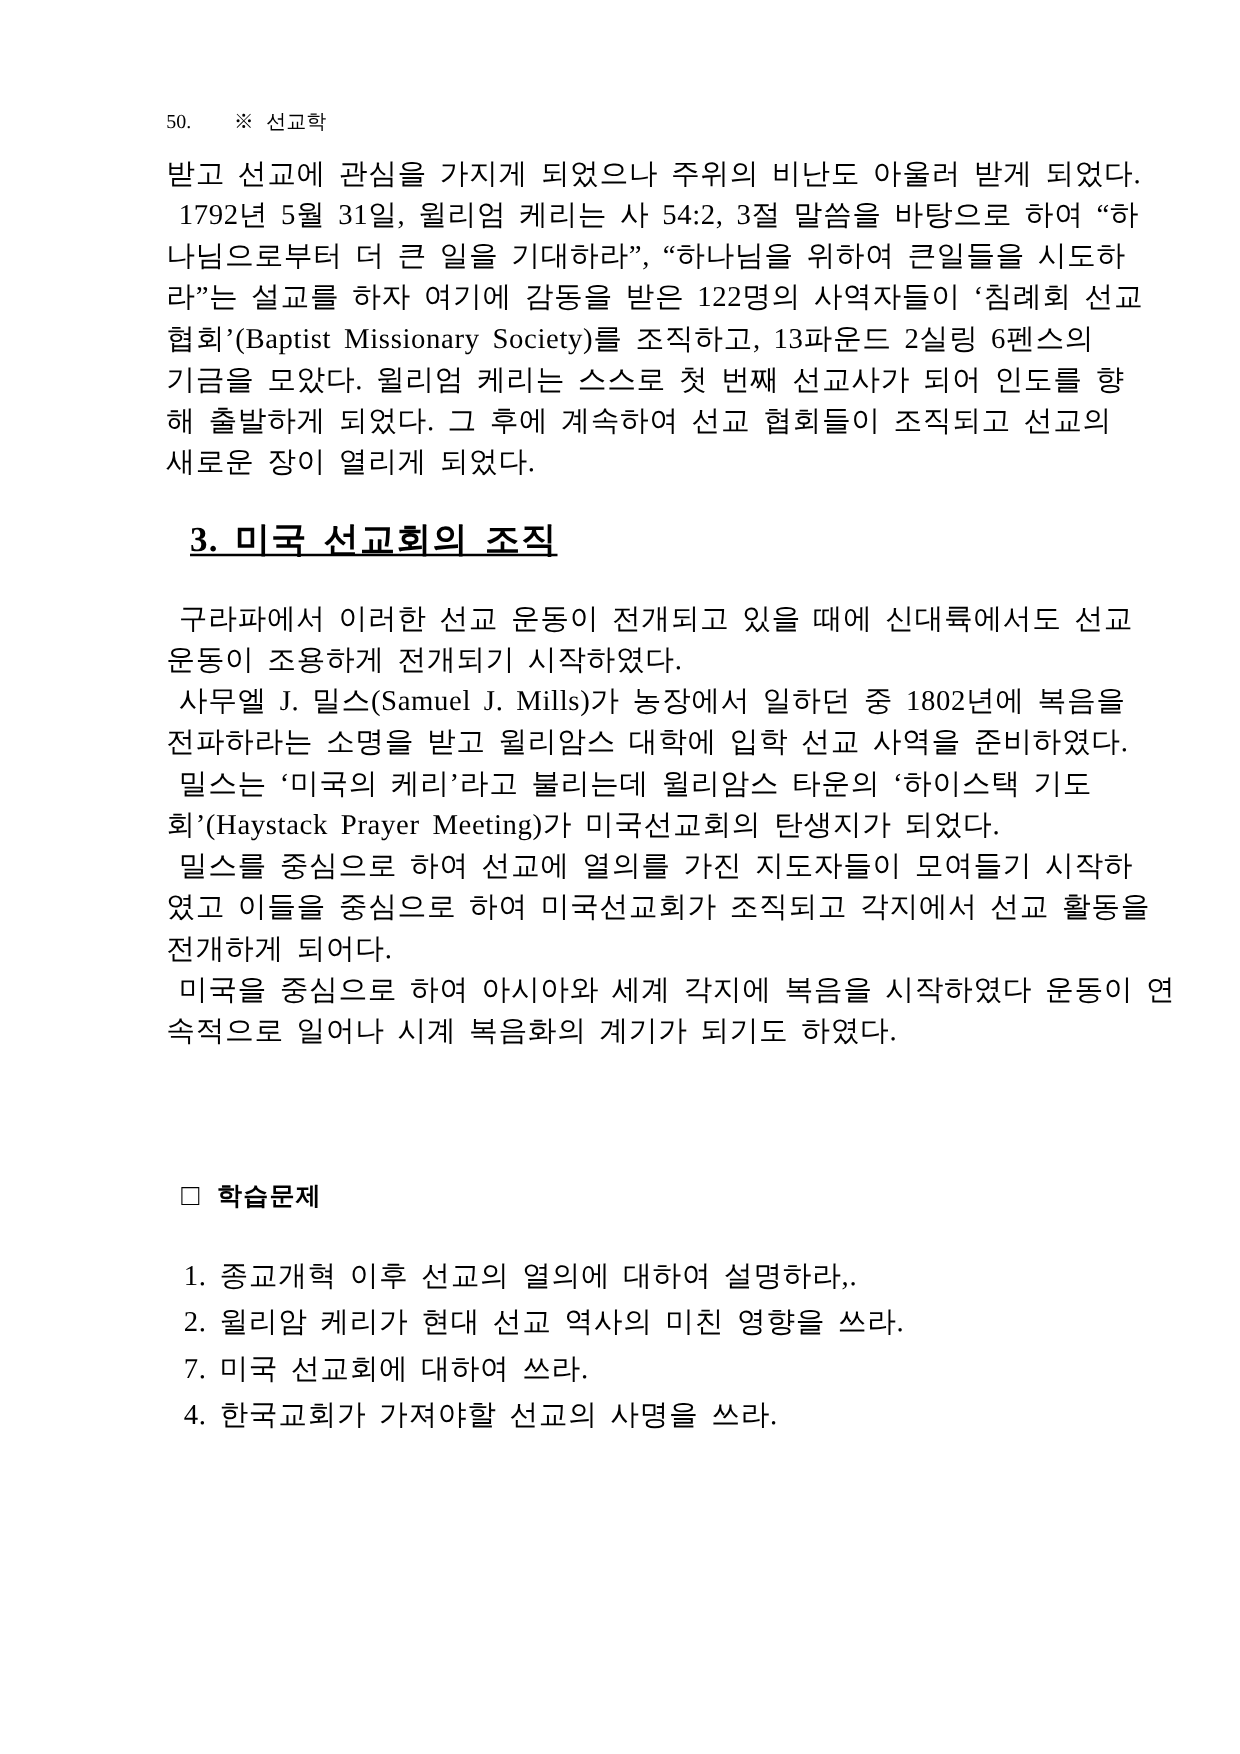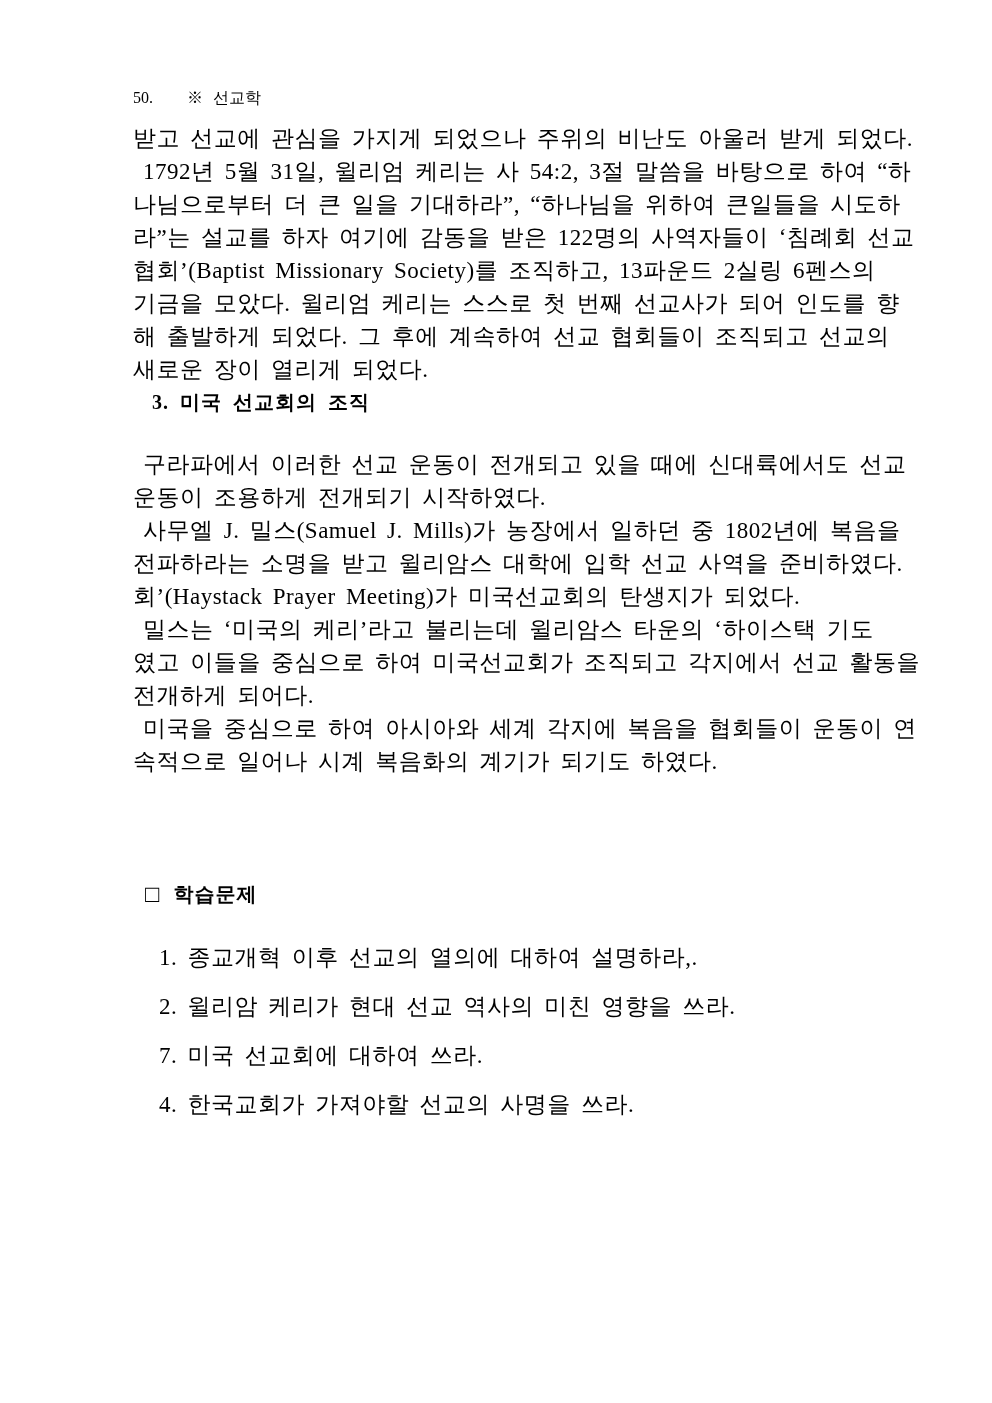--- a/index.html
+++ b/index.html
@@ -45,45 +45,47 @@
     overflow: visible;
   }
   .ln.short {
     text-align: center;
     text-align-last: left;
   }
   .ln.indent { padding-left: 10px; }
 
   .h-section {
     font-weight: bold;
-    font-size: 20px;
+    font-size: 28px;
     line-height: 33px;
     letter-spacing: 1px;
     word-spacing: 5px;
     padding-left: 19px;
+    margin-top: 30px;
     margin-bottom: 29px;
+    text-decoration: underline;
   }
   .h-problems {
     font-weight: bold;
     font-size: 20px;
     line-height: 33px;
     letter-spacing: 1px;
     padding-left: 12px;
     margin-top: 100px;
     margin-bottom: 30px;
     display: flex;
     align-items: center;
   }
   .h-problems .bullet {
     font-size: 24px;
     font-weight: normal;
     margin-right: 13px;
     line-height: 33px;
   }
-  .problems .ln { margin: 16px; font-family: Liberation Serif, serif; }
+  .problems .ln { margin: 4px; font-family: Liberation Serif, serif; }
 </style>
 </head>
 <body>
 
 <div class="page">
 
   <div class="running-head">
     <span class="pagenum">50.</span><span class="refmark">※</span><span>선교학</span>
   </div>
 
@@ -98,25 +100,26 @@
     <div class="ln short">새로운 장이 열리게 되었다.</div>
   </div>
 
   <div class="h-section">3. 미국 선교회의 조직</div>
 
   <div class="para">
     <div class="ln indent">구라파에서 이러한 선교 운동이 전개되고 있을 때에 신대륙에서도 선교</div>
     <div class="ln short">운동이 조용하게 전개되기 시작하였다.</div>
     <div class="ln indent">사무엘 J. 밀스(Samuel J. Mills)가 농장에서 일하던 중 1802년에 복음을</div>
     <div class="ln">전파하라는 소명을 받고 윌리암스 대학에 입학 선교 사역을 준비하였다.</div>
+    <div class="ln indent">밀스는 ‘미국의 케리’라고 불리는데 윌리암스 타운의 ‘하이스택 기도</div>
     <div class="ln short">회’(Haystack Prayer Meeting)가 미국선교회의 탄생지가 되었다.</div>
-    <div class="ln indent">밀스는 ‘미국의 케리’라고 불리는데 윌리암스 타운의 ‘하이스택 기도</div>
+    <div class="ln indent">밀스를 중심으로 하여 선교에 열의를 가진 지도자들이 모여들기 시작하</div>
     <div class="ln">였고 이들을 중심으로 하여 미국선교회가 조직되고 각지에서 선교 활동을</div>
     <div class="ln short">전개하게 되어다.</div>
-    <div class="ln indent">미국을 중심으로 하여 아시아와 세계 각지에 복음을 협회들이 운동이 연</div>
+    <div class="ln indent">미국을 중심으로 하여 아시아와 세계 각지에 복음을 시작하였다 운동이 연</div>
     <div class="ln short">속적으로 일어나 시계 복음화의 계기가 되기도 하였다.</div>
   </div>
 
   <div class="h-problems">
     <span class="bullet">□</span>
     <span>학습문제</span>
   </div>
 
   <div class="problems">
     <div class="ln short indent">1. 종교개혁 이후 선교의 열의에 대하여 설명하라,.</div>

